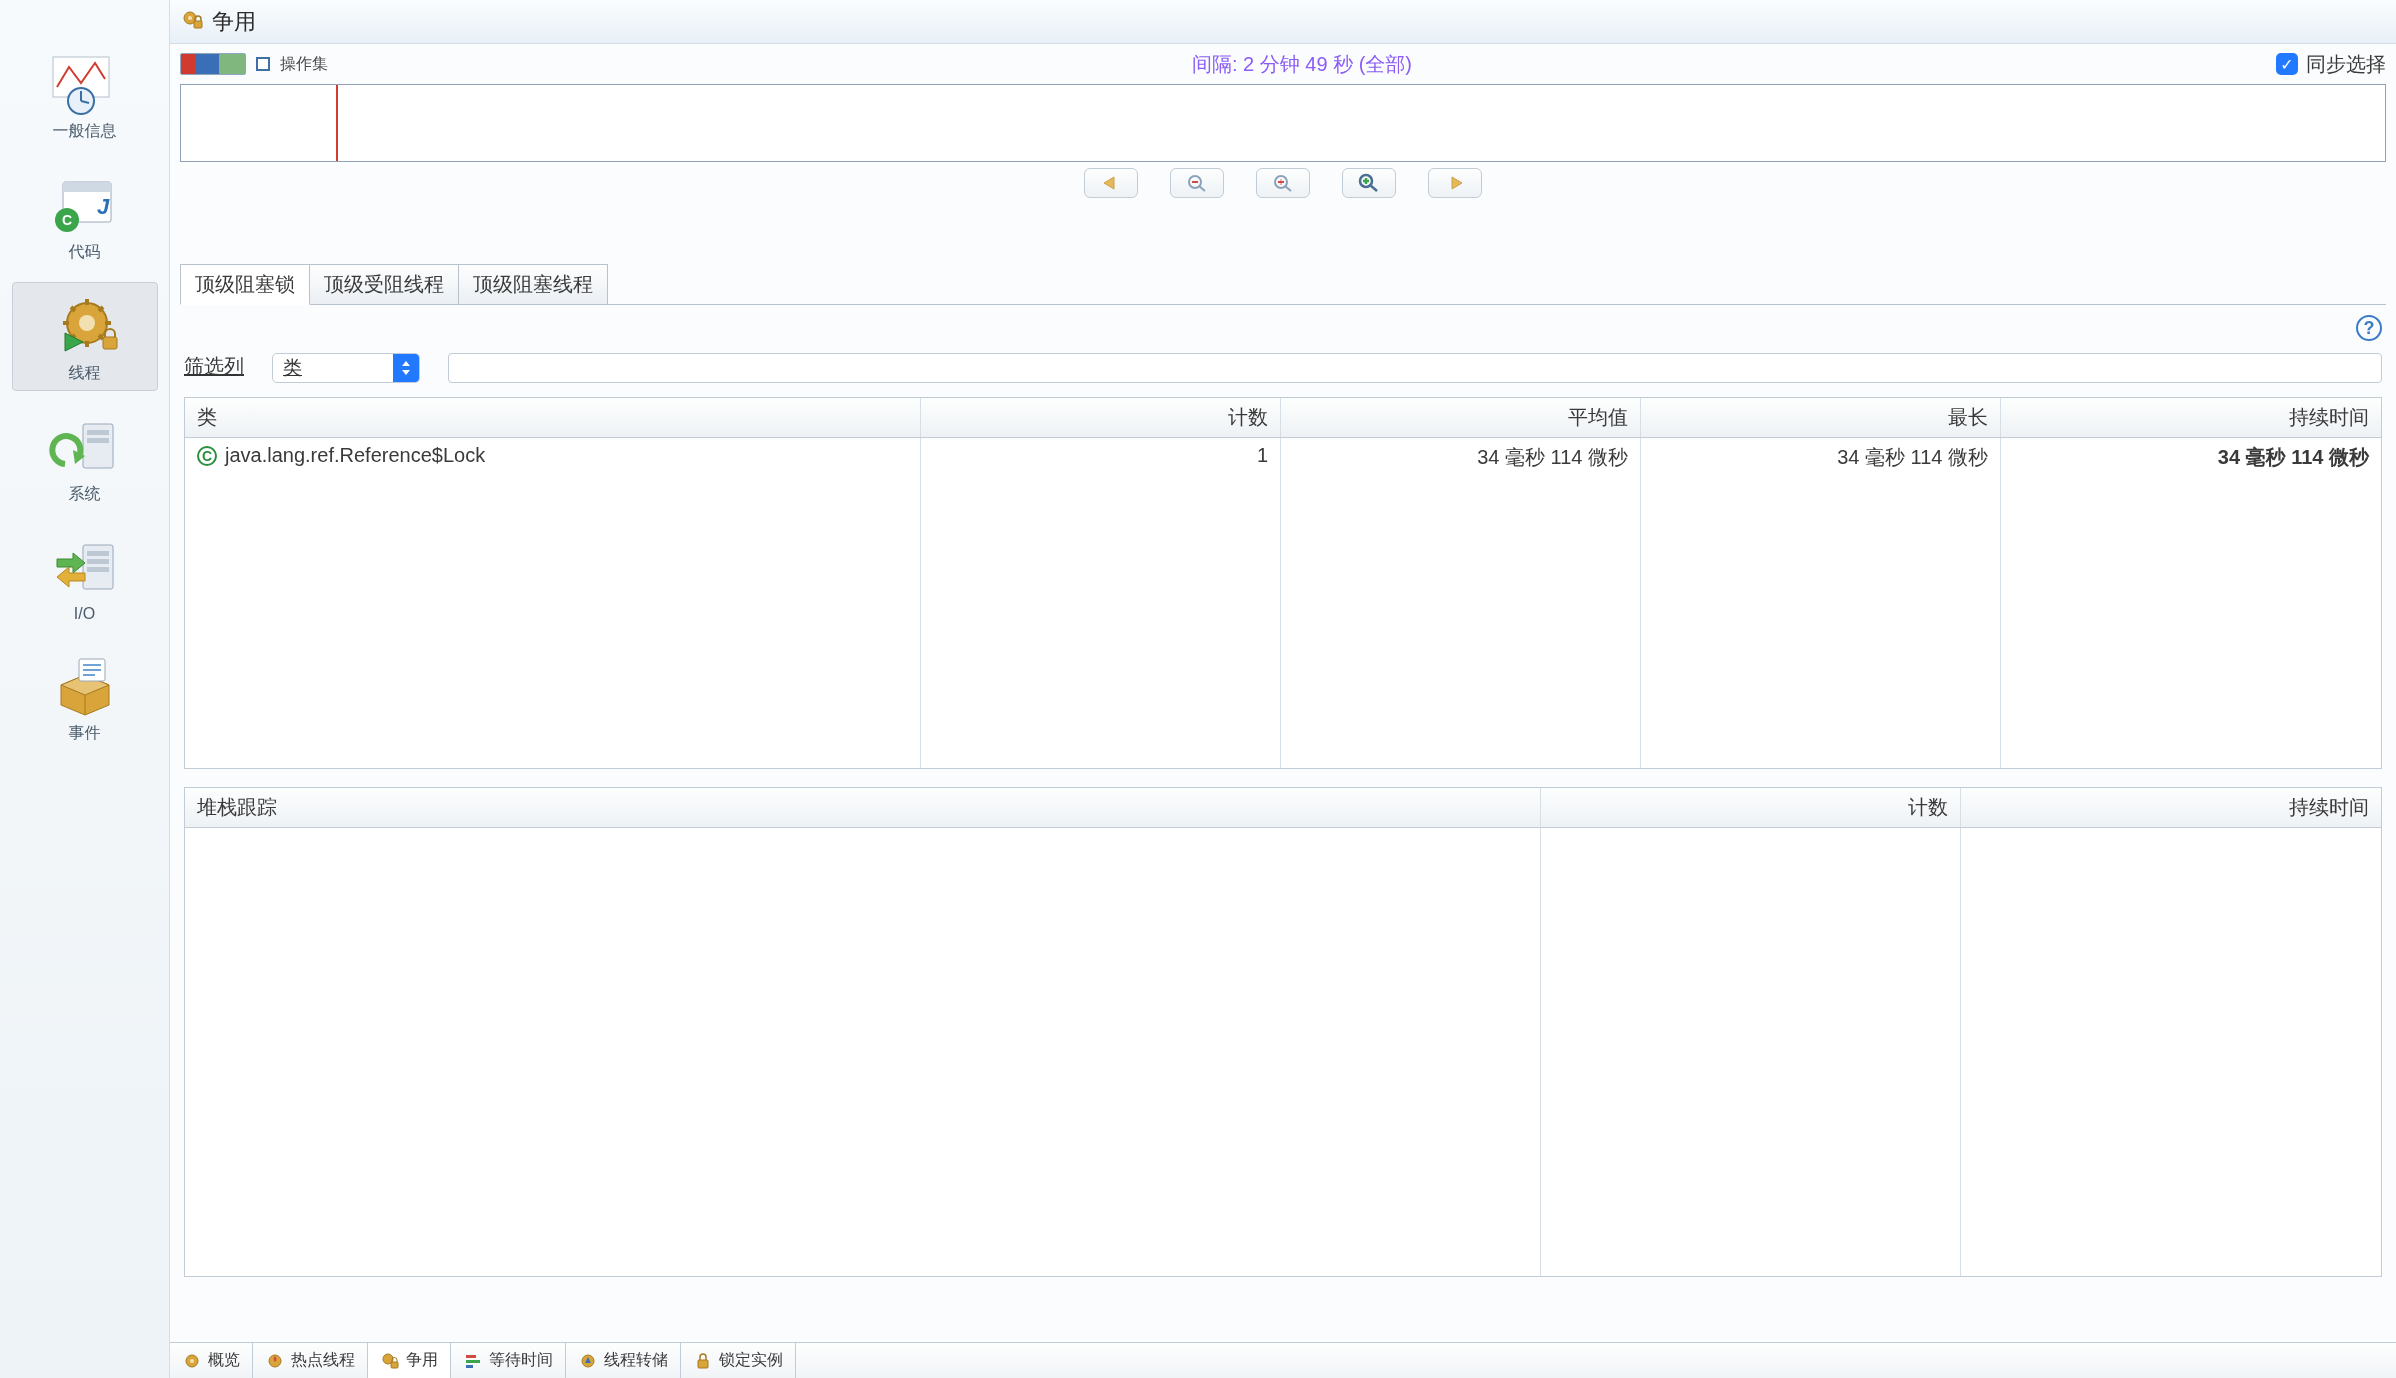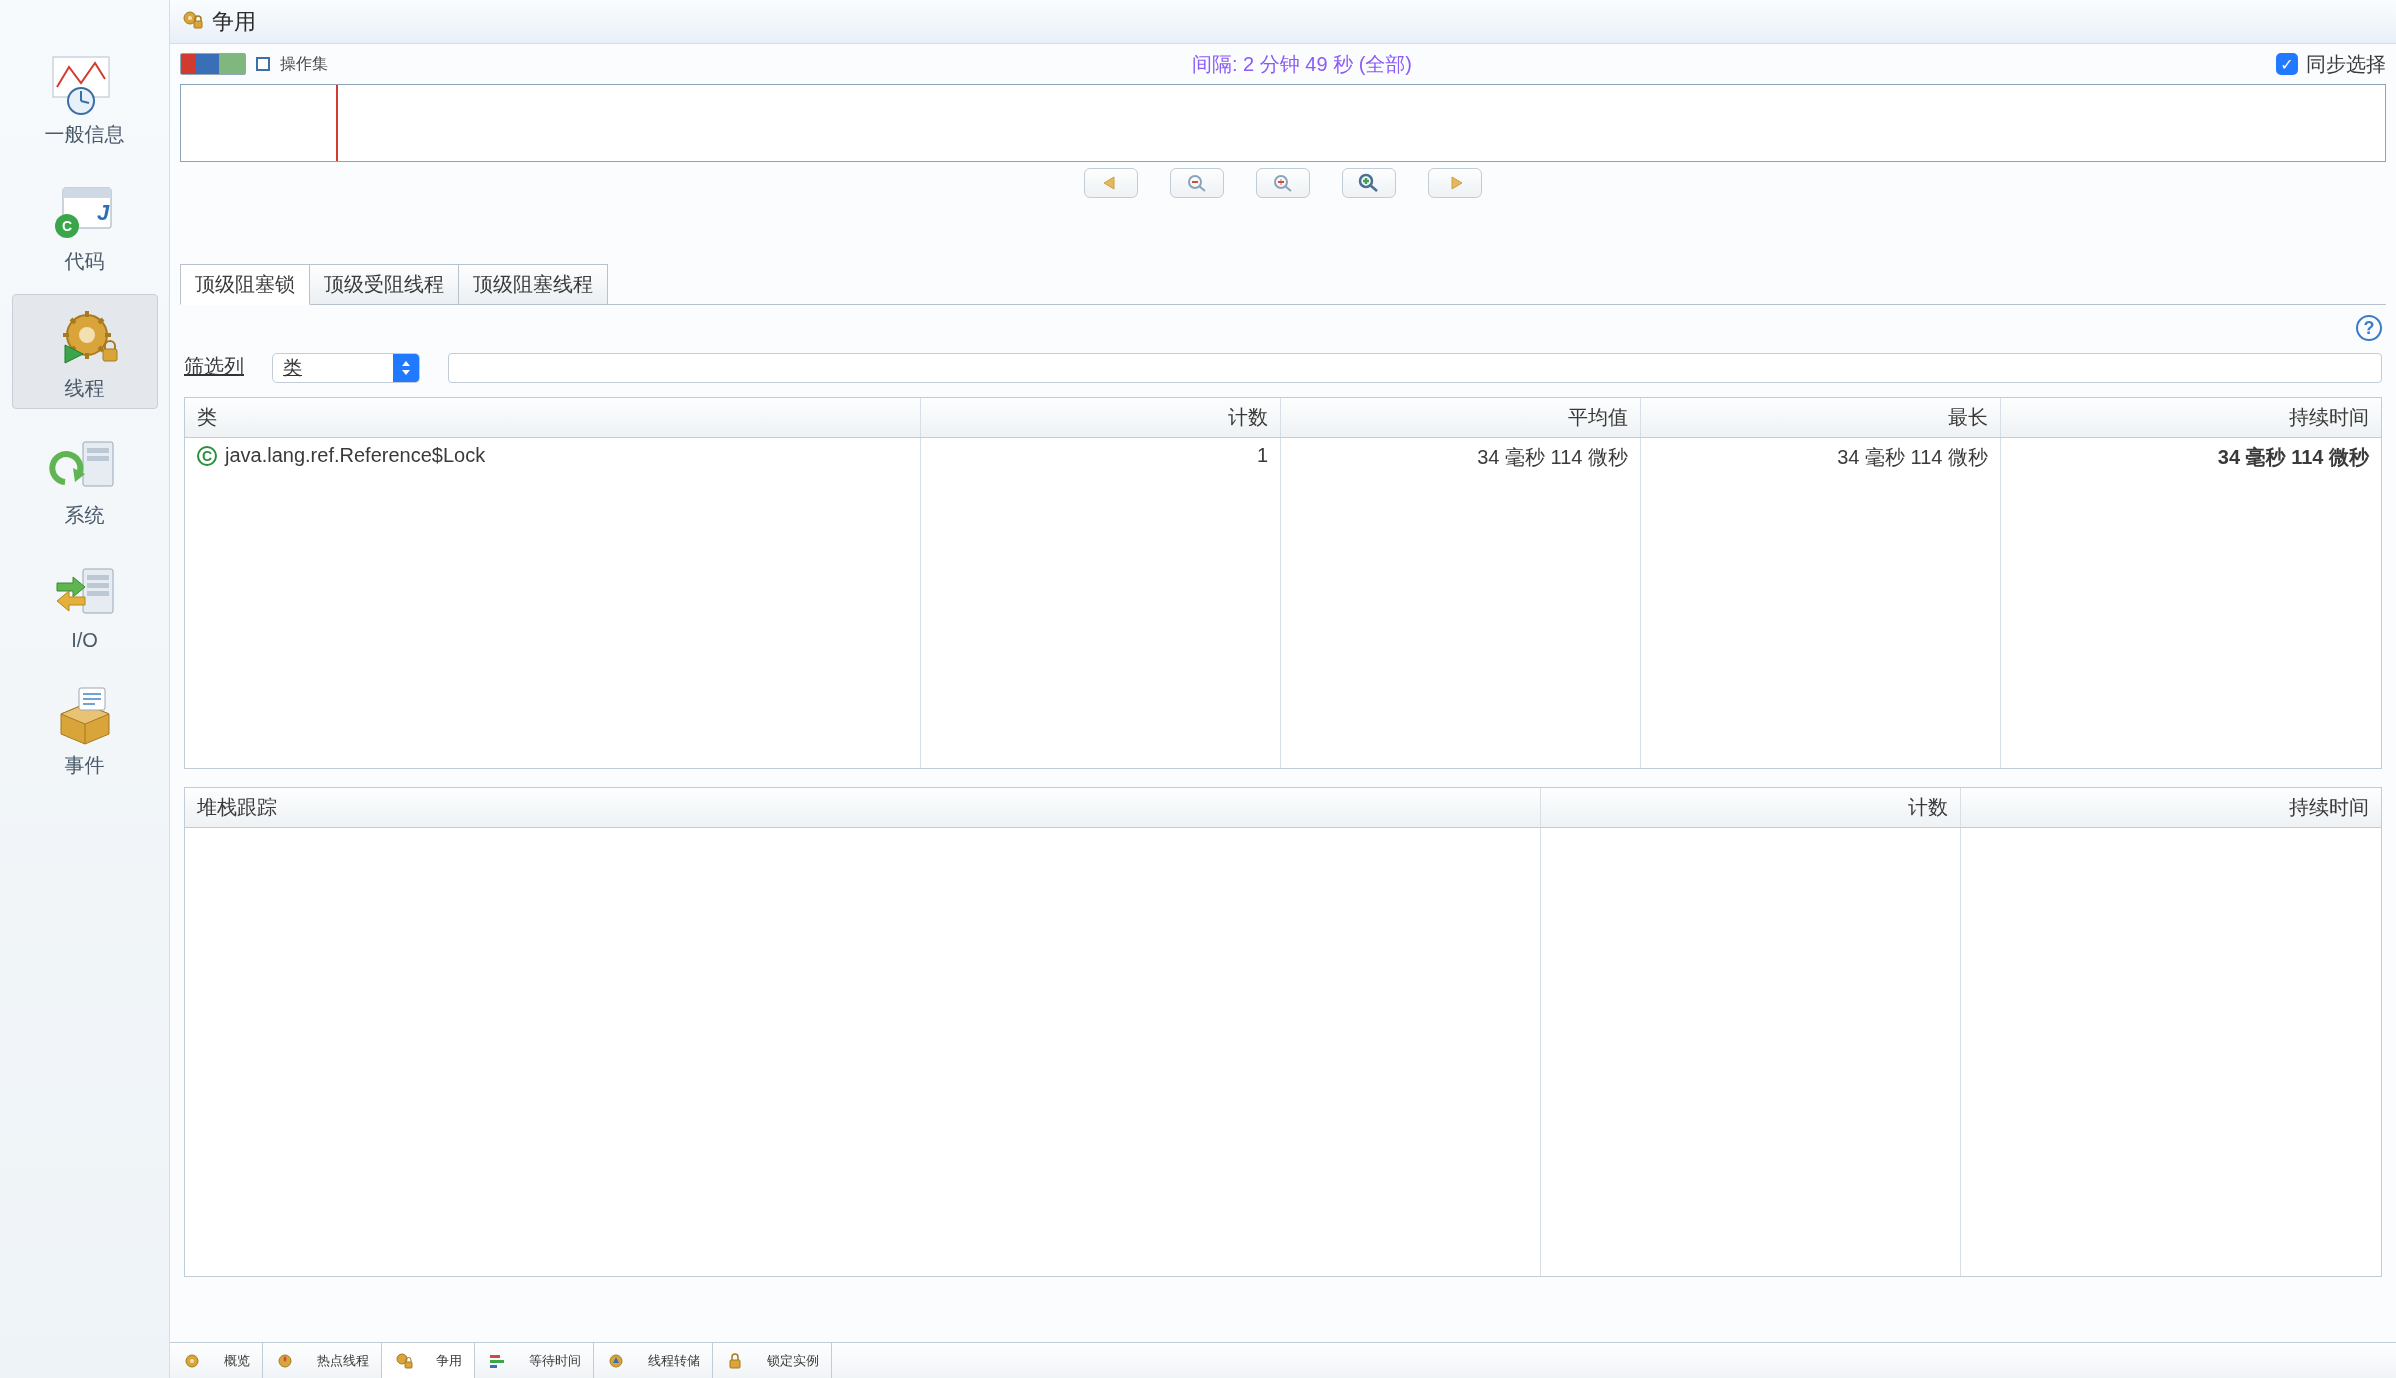--- a/index.html
+++ b/index.html
@@ -41,21 +41,21 @@
   border: 1px solid #c7d0d9;
 }
 .sidebar-icon {
   width: 90px;
   height: 70px;
   display: flex;
   align-items: center;
   justify-content: center;
 }
 .sidebar-label {
-  font-size: 20px;
+  font-size: 16px;
   color: #4a5a6a;
   margin-top: 2px;
 }
 
 
 .main { flex: 1; display: flex; flex-direction: column; }
 
 .title-bar {
   height: 44px;
   background: linear-gradient(to bottom, #fafdff, #e8f0f7);
@@ -283,23 +283,23 @@
 .bottom-tabs {
   margin-top: auto;
   display: flex;
   border-top: 1px solid #c2ccd6;
   background: linear-gradient(to bottom, #fdfefe, #f1f4f7);
   height: 36px;
 }
 .bottom-tab {
   display: flex;
   align-items: center;
-  gap: 22px;
+  gap: 6px;
   padding: 0 12px;
-  font-size: 13px;
+  font-size: 16px;
   color: #3a3a3a;
   border-right: 1px solid #c2ccd6;
   cursor: pointer;
 }
 .bottom-tab.active {
   background: #fff;
 }
 .bt-icon {
   width: 20px; height: 20px;
   display: flex; align-items: center; justify-content: center;

